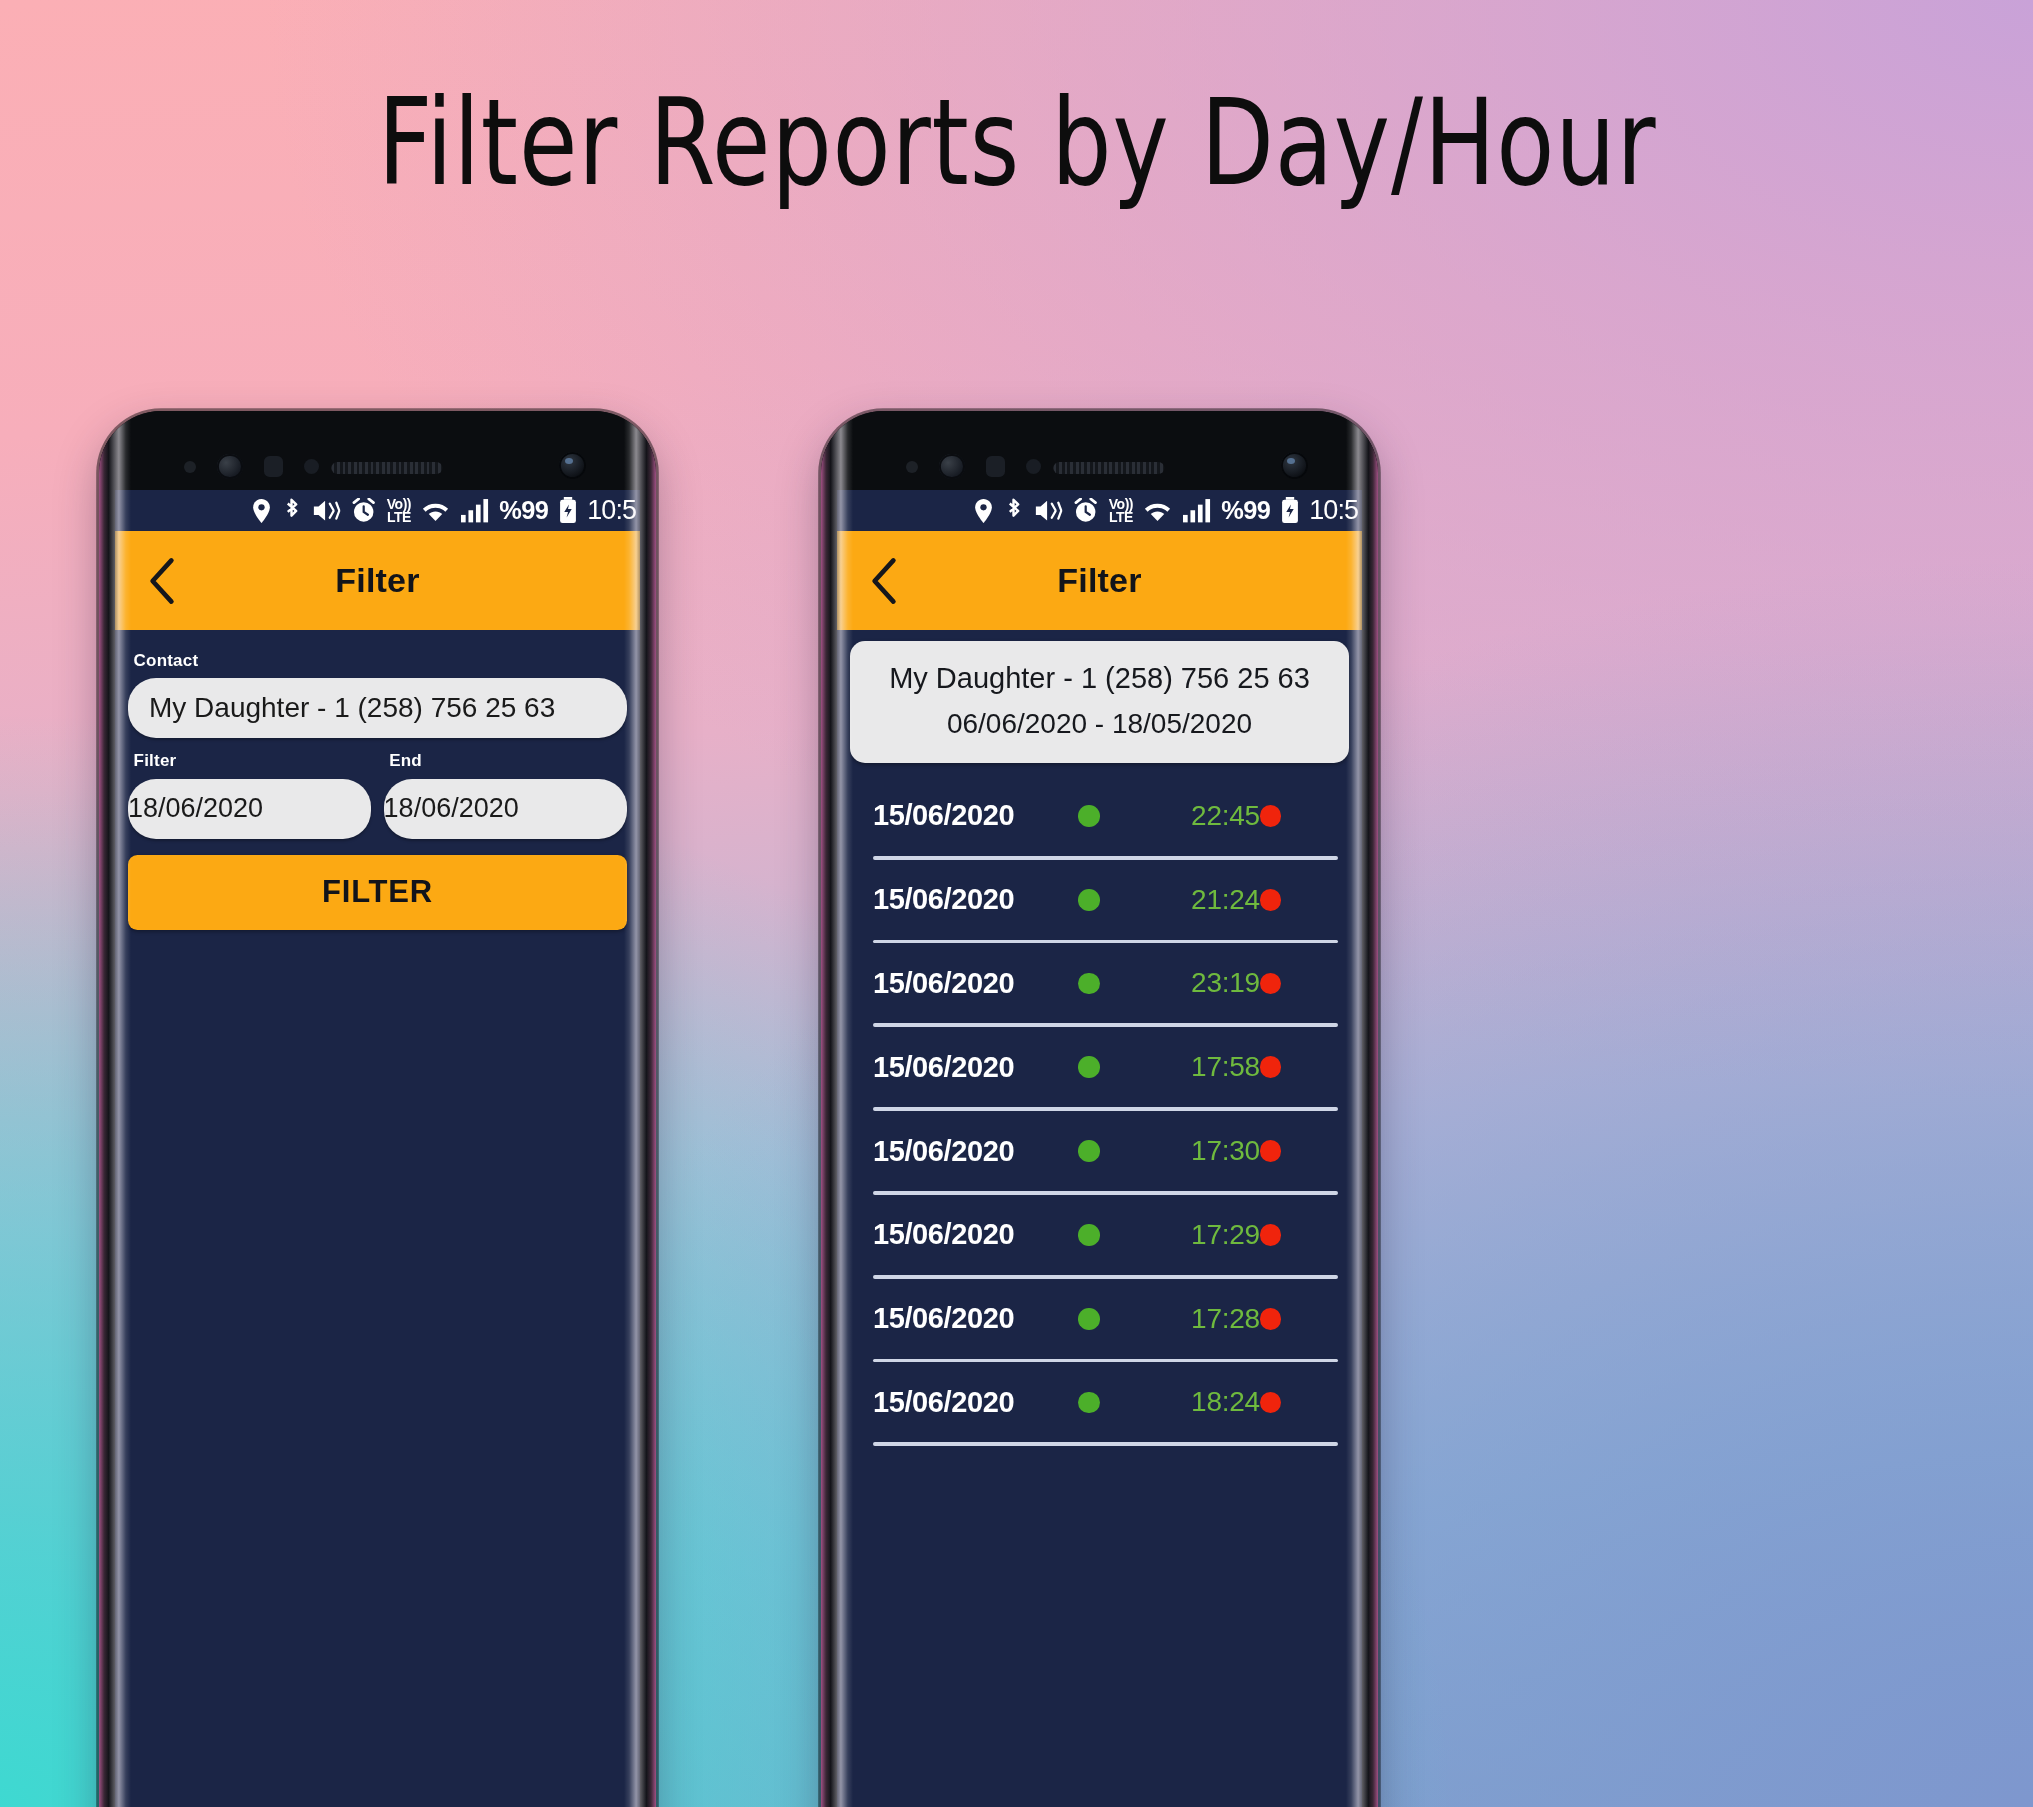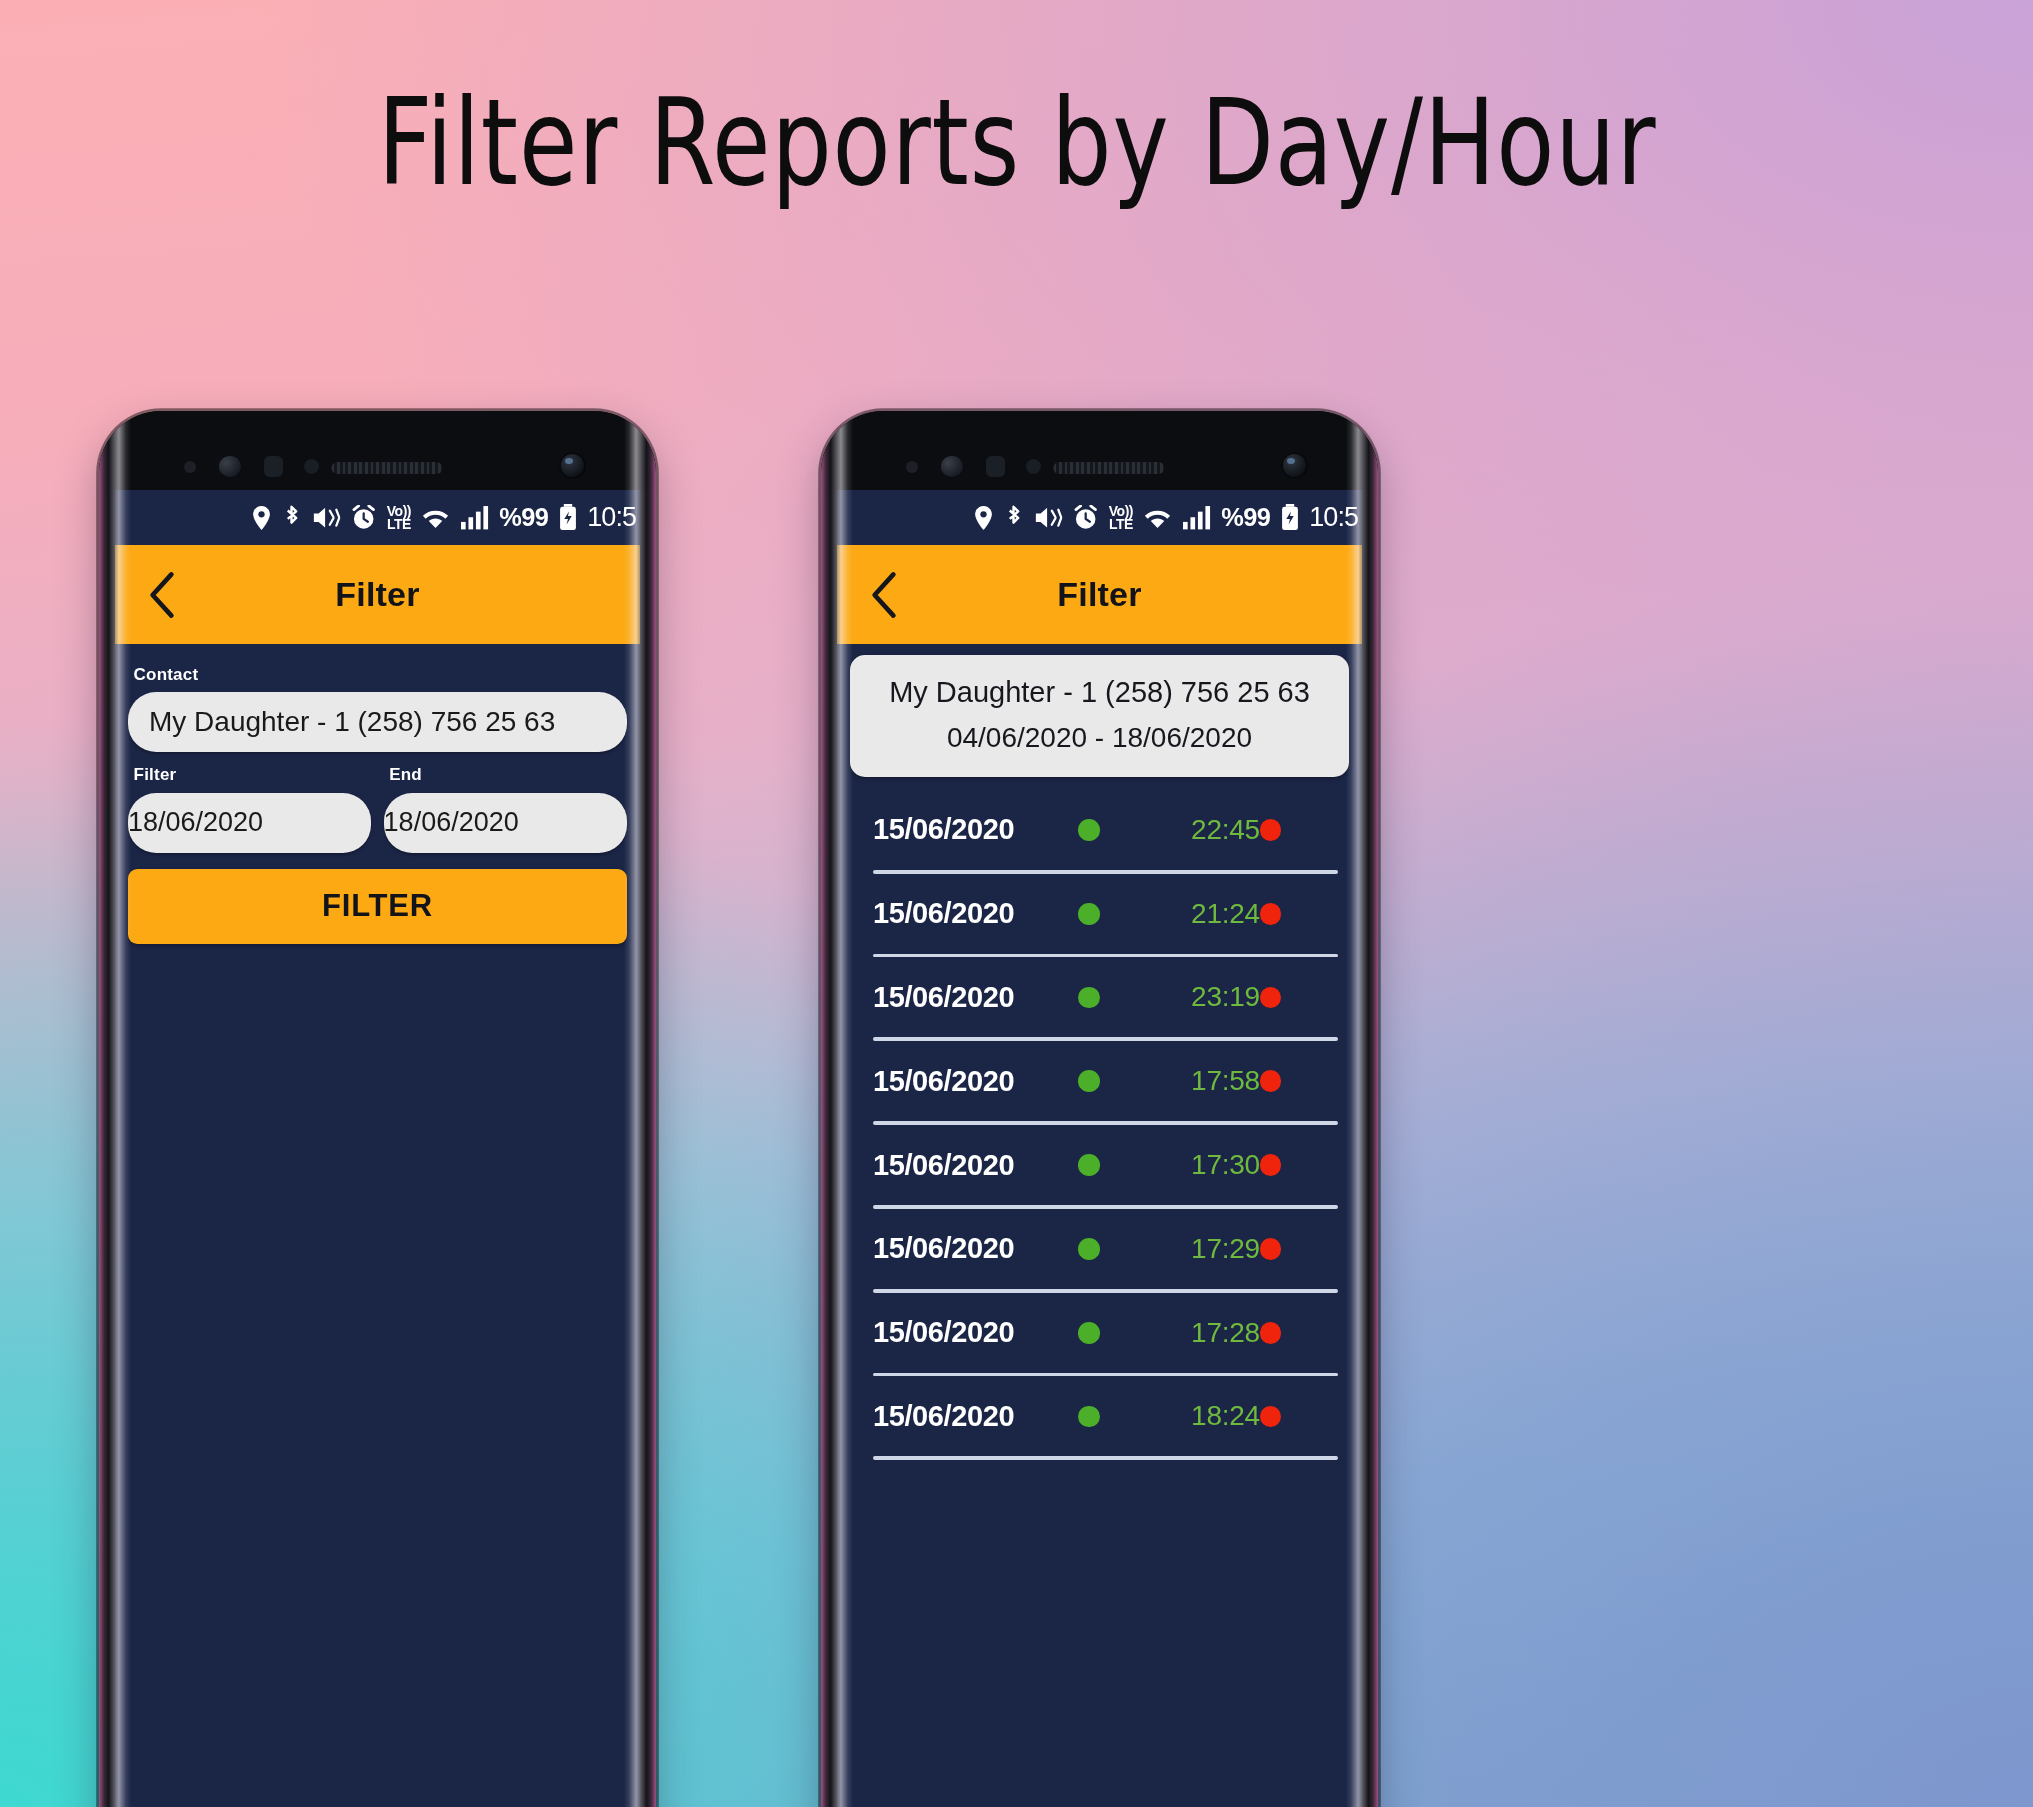--- a/index.html
+++ b/index.html
@@ -134,21 +134,21 @@
   .screen {
     position: absolute;
     top: 79px; left: 16px; right: 16px; bottom: 0;
     background: #1b2546;
     overflow: hidden;
     z-index: 3;
   }
 
   
   .statusbar {
-    height: 55px;
+    height: 41px;
     background: #1b2546;
     display: flex;
     align-items: center;
     justify-content: flex-end;
     gap: 10.4px;
     padding: 0 3.8px 0 0;
     color: #fff;
   }
   .statusbar .ic { display: block; }
   .sb-text {
@@ -465,21 +465,21 @@
       <div class="back-btn">
         <svg width="30" height="47" viewBox="0 0 32 50">
             <path d="M26 3L6 25l20 22" stroke="#15171c" stroke-width="5" fill="none" stroke-linecap="round" stroke-linejoin="round"></path>
           </svg>
       </div>
       <div class="appbar-title">Filter</div>
     </div>
 
     <div class="summary-card">
       <div class="summary-line-1">My Daughter - 1 (258) 756 25 63</div>
-      <div class="summary-line-2">04/06/2020 - 18/06/2020</div>
+      <div class="summary-line-2">06/06/2020 - 18/05/2020</div>
     </div>
 
     <div class="report-list" id="report-list">
         <div class="report-row">
           <span class="report-date">15/06/2020</span>
           <span class="dot green"></span>
           <span class="time green">22:45</span>
           <span class="dot red"></span>
           <span class="time red">22:45</span>
         </div>

